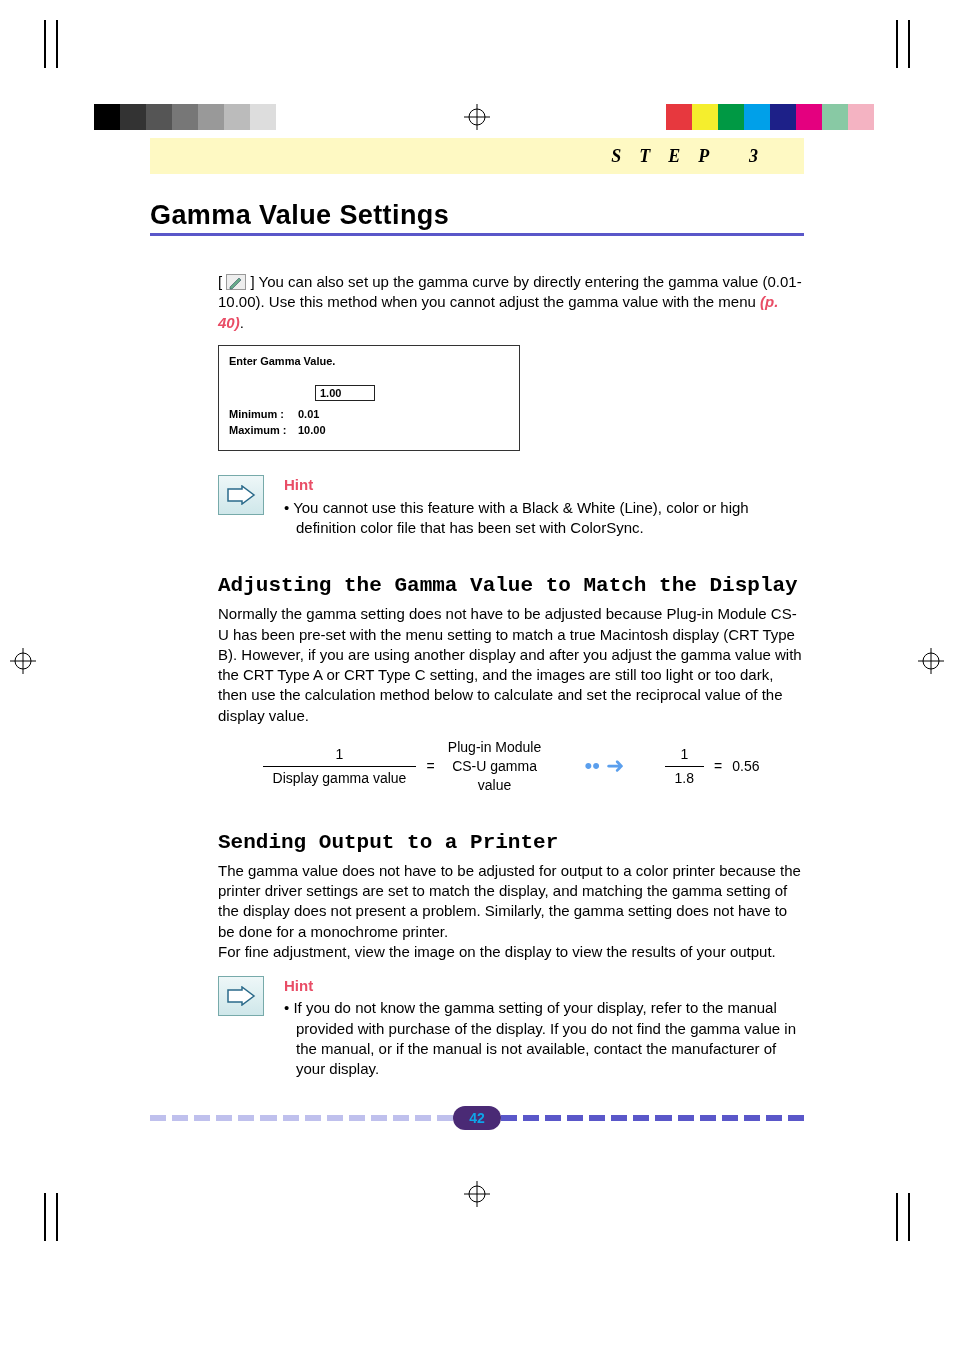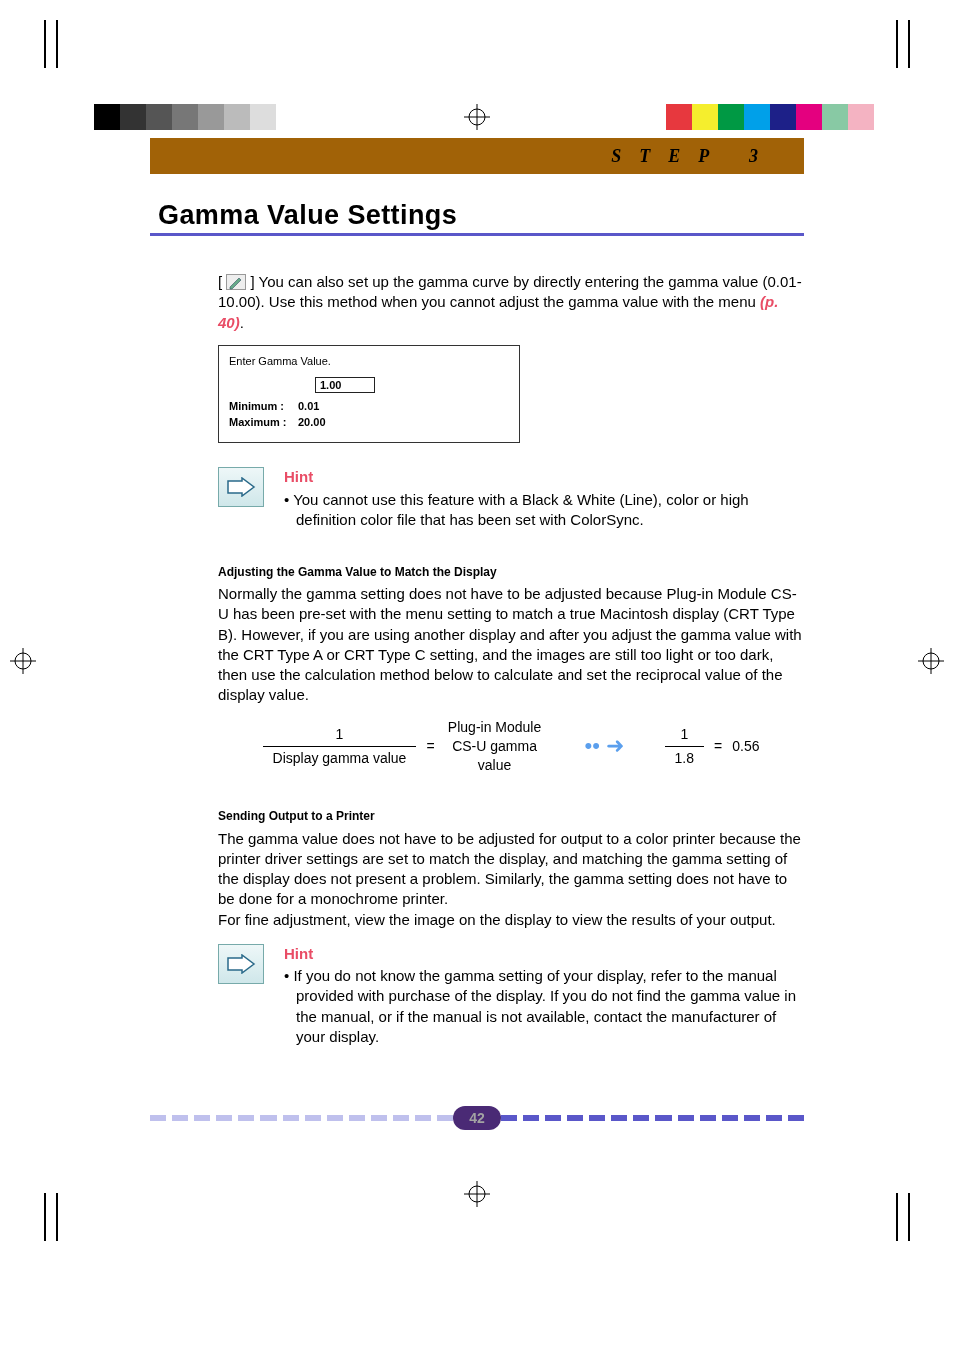--- a/index.html
+++ b/index.html
@@ -68,21 +68,21 @@
   }
   .bar-left { left: 94px; }
   .bar-right { right: 80px; }
 
   .red-banner {
     position: absolute;
     top: 138px;
     left: 150px;
     right: 150px;
     height: 36px;
-    background: #a16207;
+    background: #fef9c3;
     display: flex;
     align-items: center;
     justify-content: flex-end;
     padding-right: 28px;
     color: #000;
     font-family: Georgia, "Times New Roman", serif;
     font-weight: bold;
     letter-spacing: 18px;
     font-size: 18px;
     font-style: italic;
@@ -91,21 +91,21 @@
   .content {
     position: absolute;
     top: 192px;
     left: 150px;
     right: 150px;
   }
 
   .page-title {
     font-size: 27px;
     font-weight: 800;
-    margin: 8px 0 2px 8px;
+    margin: 8px 0 2px 0;
     letter-spacing: 0.4px;
   }
   .title-divider {
     height: 3px;
     background: #5a57c9;
     margin-bottom: 36px;
   }
 
   .body-block {
     margin-left: 68px;
@@ -137,21 +137,21 @@
     display: flex;
     font-size: 11px;
     font-family: "Lucida Grande", Tahoma, sans-serif;
   }
   .dialog-inner {
     display: flex;
     width: 100%;
     padding: 8px 12px 12px 10px;
   }
   .dialog-left { flex: 1; }
-  .dialog-title { font-weight: normal; margin-bottom: 8px; }
+  .dialog-title { font-weight: bold; margin-bottom: 16px; }
   .dialog-input-row { margin-left: 86px; margin-bottom: 6px; }
   .dialog-input {
     border: 1px solid #222;
     width: 50px;
     padding: 1px 4px;
     font-weight: bold;
     font-size: 11px;
     font-family: inherit;
     background: #fff;
   }
@@ -180,22 +180,23 @@
     display: flex;
     align-items: center;
     justify-content: center;
   }
   .hint-content { flex: 1; }
   .hint-title { color: #e94d66; font-weight: bold; margin-bottom: 2px; }
   .bullet { display: flex; align-items: center; }
 
   .subheading {
     font-weight: bold;
-    font-size: 12px;
+    font-size: 21px;
     margin: 34px 0 4px 0;
+    font-family: Liberation Mono, monospace;
   }
 
   .formula-row {
     display: flex;
     align-items: center;
     justify-content: center;
     gap: 10px;
     margin: 12px 0;
     font-size: 14px;
   }
@@ -223,21 +224,21 @@
     height: 10px;
     display: flex;
     align-items: center;
     justify-content: center;
   }
   .dash-row { flex:1; display:flex; gap:6px; }
   .dash { height:6px; flex:1; background:#bfc0ed; }
   .dash-row.right .dash { background:#5a57c9; }
   .page-pill {
     background: #4a2a75;
-    color: #a3a3a3;
+    color: #0ea5e9;
     font-weight: bold;
     border-radius: 12px;
     padding: 4px 16px;
     font-size: 14px;
     margin: 0 0px;
   }
 
 </style>
 </head>
 <body>
@@ -322,21 +323,21 @@
           <div class="dialog-title">Enter Gamma Value.</div>
           <div class="dialog-input-row">
             <input class="dialog-input" value="1.00" style="">
           </div>
           <div class="dialog-row">
             <span class="dialog-label">Minimum :</span>
             <span>0.01</span>
           </div>
           <div class="dialog-row">
             <span class="dialog-label">Maximum :</span>
-            <span>20.00</span>
+            <span>10.00</span>
           </div>
         </div>
       </div>
     </div>
 
     <div class="hint-block">
       <div class="hint-icon">
         <svg width="30" height="20" viewBox="0 0 30 20">
             <path d="M2 4 H16 V1 L28 10 L16 19 V16 H2 Z" fill="#fff" stroke="#2a6a8a" stroke-width="1.5"></path>
           </svg>

